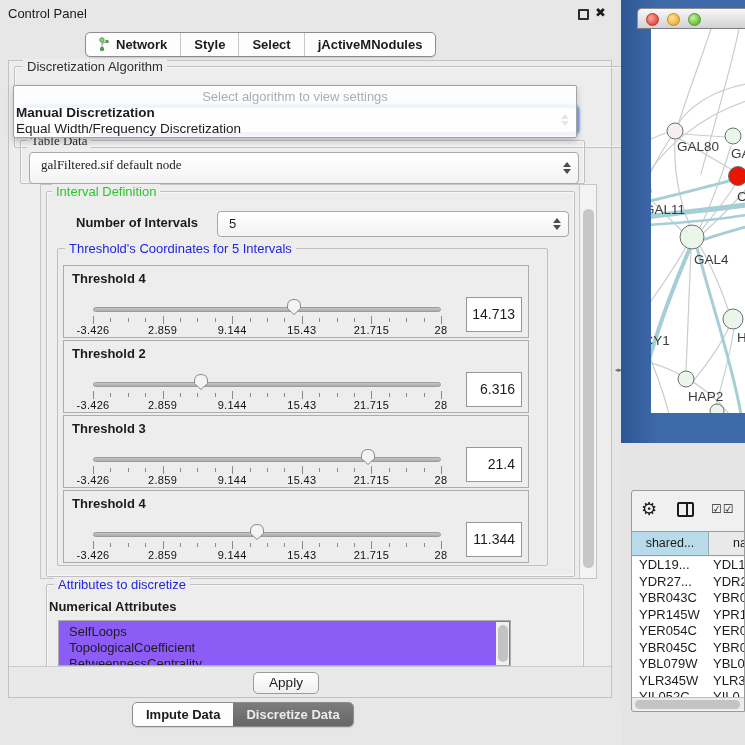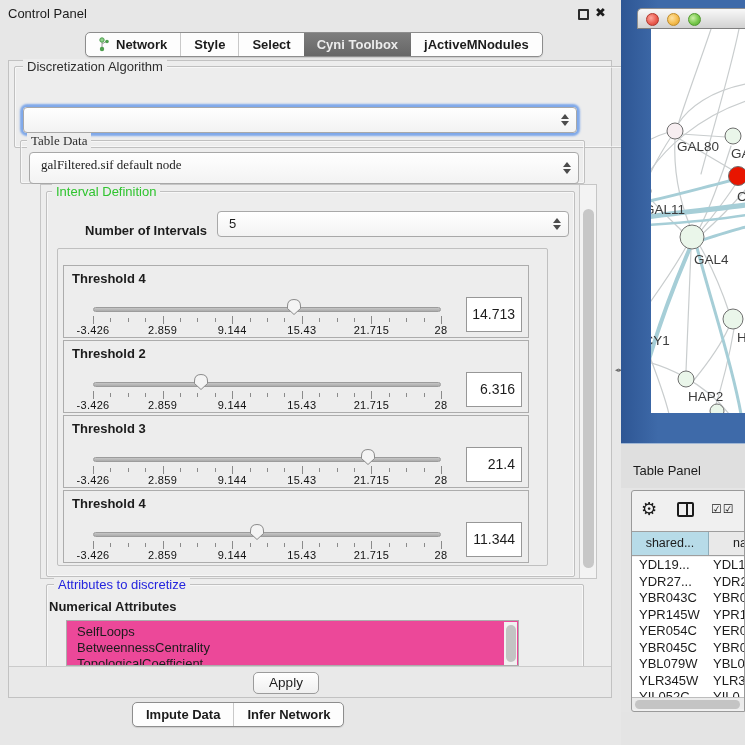--- a/index.html
+++ b/index.html
@@ -55,21 +55,21 @@
   .t-label { position:absolute; left:8px; top:5px; font-weight:bold; font-size:13px; }
   .track { position:absolute; left:29px; top:41px; width:348px; height:5px; background:linear-gradient(#C6C6C6,#ABABAB); border:1px solid #9C9C9C; border-radius:3px; }
   .thumb { position:absolute; top:32px; width:16px; height:18px; }
   .ticks { position:absolute; left:29px; top:50px; width:348px; height:9px; }
   .tick { position:absolute; top:2px; width:1px; height:4px; background:#8A8A8A; }
   .tick.major { top:0; height:8px; }
   .tick-labels { position:absolute; left:29px; top:58px; width:348px; height:12px; }
   .tick-label { position:absolute; transform:translateX(-50%); font-size:11px; color:#111; white-space:nowrap; letter-spacing:.3px; }
   .value-box { position:absolute; left:402px; top:31px; width:56px; height:35px; background:#fff; border:1px solid #979797; font-size:14px; text-align:right; line-height:33px; padding-right:6px; }
 
-  .attr-list { position:absolute; left:66px; top:620px; width:453px; height:46px; background:#ec4899; border:1px solid #ACACAC; overflow:hidden; }
+  .attr-list { position:absolute; left:58px; top:620px; width:453px; height:46px; background:#8b5cf6; border:1px solid #ACACAC; overflow:hidden; }
   .attr-list .item { padding-left:10px; font-size:13px; line-height:16px; }
   .attr-list .pad { height:3px; }
   .list-scroll { position:absolute; right:1px; top:1px; width:13px; height:44px; background:#F1F1F1; }
   .list-scroll .thumb { position:absolute; left:1.5px; top:3px; width:10px; height:37px; background:#C3C3C3; border-radius:5px; }
 
   .apply-bar { position:absolute; left:9px; top:666px; width:602px; height:31px; background:#E9E9E9; border-top:1px solid #CBCBCB; z-index:10; }
   .apply-btn { position:absolute; left:244px; top:5px; width:66px; height:22px; background:linear-gradient(#FFFFFF,#EFEFEF); border:1px solid #9B9B9B; border-radius:5px; font-size:13.5px; text-align:center; line-height:20px; }
 
   
   .mdi { position:absolute; left:621px; top:0; width:124px; height:443px; background:linear-gradient(90deg,#2E5694,#3E6AA9 30%,#3E6AA9); }
@@ -127,70 +127,73 @@
             </svg>
         </span>
         <span>Network</span>
       </div>
       <div class="seg">
           <span>Style</span>
         </div>
       <div class="seg">
           <span>Select</span>
         </div>
-      <div class="seg selected">
-          <span>Cyni Toolbox</span>
-        </div>
       <div class="seg">
           <span>jActiveMNodules</span>
         </div>
     </div>
 
     <div class="main-panel"></div>
 
     <div class="groupbox" style="left:14px; top:66px; width:660px; height:82px;">
       <span class="group-label lbl-dark" style="left:8px;">Discretization Algorithm</span>
       <div class="combo focus-ring" style="left:8px; top:40px; width:554px; height:26px;">
         <span class="spinner">
             <i class="up"></i>
             <i class="dn"></i>
           </span>
       </div>
     </div>
 
+    <div class="algo-popup">
+      <div class="ph">Select algorithm to view settings</div>
+      <div class="opt1">Manual Discretization</div>
+      <div class="opt2">Equal Width/Frequency Discretization</div>
+    </div>
 
     <div class="groupbox" style="left:20px; top:140px; width:565px; height:44px;font-family:Liberation Serif, serif;">
       <span class="group-label lbl-dark" style="left:6px;">Table Data</span>
       <div class="combo" style="left:8px; top:11px; width:550px; height:32px;">
         <span class="cval">galFiltered.sif default node</span>
         <span class="spinner">
             <i class="up"></i>
             <i class="dn"></i>
           </span>
       </div>
     </div>
 
     <div class="settings-viewport">
       <div class="vscrollbar">
         <div class="thumb"></div>
       </div>
     </div>
 
     <div class="groupbox" style="left:46px; top:191px; width:529px; height:386px;">
       <span class="group-label lbl-green" style="left:5px;">Interval Definition</span>
-      <span class="bold" style="position:absolute; left:29px; top:31px;margin-left:9px;">Number of Intervals</span>
+      <span class="bold" style="position:absolute; left:29px; top:23px;">Number of Intervals</span>
       <div class="combo" style="left:170px; top:19px; width:352px; height:26px;">
         <span class="cval">5</span>
         <span class="spinner">
             <i class="up"></i>
             <i class="dn"></i>
           </span>
       </div>
 
       <div class="groupbox" id="thresholds-group" style="left:10px; top:56px; width:491px; height:318px; box-shadow:none;">
+        <span class="group-label lbl-blue" style="left:7px;">Threshold's Coordinates for 5 Intervals</span>
 
       <div class="threshold-row" style="top: 16px;">
             <span class="t-label">Threshold 4</span>
             <div class="track"></div>
             <div class="thumb" style="left:221.9px"><svg width="16" height="18">
                 <path d="M1.5,8 Q1.5,1.5 8,1.5 Q14.5,1.5 14.5,8 L14.5,10.5 L8,16.5 L1.5,10.5 Z" fill="#F4F4F4" stroke="#8B8B8B" stroke-width="1"></path>
               </svg></div>
             <div class="ticks">
               <span class="tick major" style="left:0.0px"></span>
               <span class="tick" style="left:17.4px"></span>
@@ -344,37 +347,37 @@
         </div>
     </div>
 
     <div class="groupbox" style="left:46px; top:584px; width:538px; height:90px;">
       <span class="group-label lbl-blue" style="left:7px;">Attributes to discretize</span>
       <span class="bold" style="position:absolute; left:2px; top:14px;">Numerical Attributes</span>
     </div>
     <div class="attr-list">
       <div class="pad"></div>
       <div class="item">SelfLoops</div>
+      <div class="item">TopologicalCoefficient</div>
       <div class="item">BetweennessCentrality</div>
-      <div class="item">TopologicalCoefficient</div>
       <div class="list-scroll">
           <div class="thumb"></div>
         </div>
     </div>
 
     <div class="apply-bar">
       <div class="apply-btn">Apply</div>
     </div>
 
     <div class="seg-bar bottom-seg">
       <div class="seg">
           <span>Impute Data</span>
         </div>
-      <div class="seg">
-          <span>Infer Network</span>
+      <div class="seg selected">
+          <span>Discretize Data</span>
         </div>
     </div>
   </div>
 
   <div class="grip">◂▸</div>
 
   <div class="mdi"></div>
   <div class="net-titlebar">
     <span class="tl red"></span>
     <span class="tl yellow"></span>
@@ -421,23 +424,20 @@
         <text x="80" y="129" font-size="13.5" fill="#3C3C3C" font-family="Liberation Sans, sans-serif">GA</text>
         <text x="86" y="172" font-size="13.5" fill="#3C3C3C" font-family="Liberation Sans, sans-serif">C</text>
         <text x="-7" y="185" font-size="13.5" fill="#3C3C3C" font-family="Liberation Sans, sans-serif">GAL11</text>
         <text x="43" y="235" font-size="13.5" fill="#3C3C3C" font-family="Liberation Sans, sans-serif">GAL4</text>
         <text x="-18" y="316" font-size="13.5" fill="#3C3C3C" font-family="Liberation Sans, sans-serif">GCY1</text>
         <text x="86" y="313" font-size="13.5" fill="#3C3C3C" font-family="Liberation Sans, sans-serif">H</text>
         <text x="37" y="372" font-size="13.5" fill="#3C3C3C" font-family="Liberation Sans, sans-serif">HAP2</text>
       </svg>
   </div>
 
-  <div class="table-panel-header">
-    <span class="ptitle">Table Panel</span>
-  </div>
 
   <div class="table-panel-box">
     <div class="tp-toolbar">
       <span class="gear-icon">⚙</span>
       <span class="split-icon">
           <i></i>
         </span>
       <span class="cb-icons">☑☑</span>
     </div>
     <div class="tp-header">

